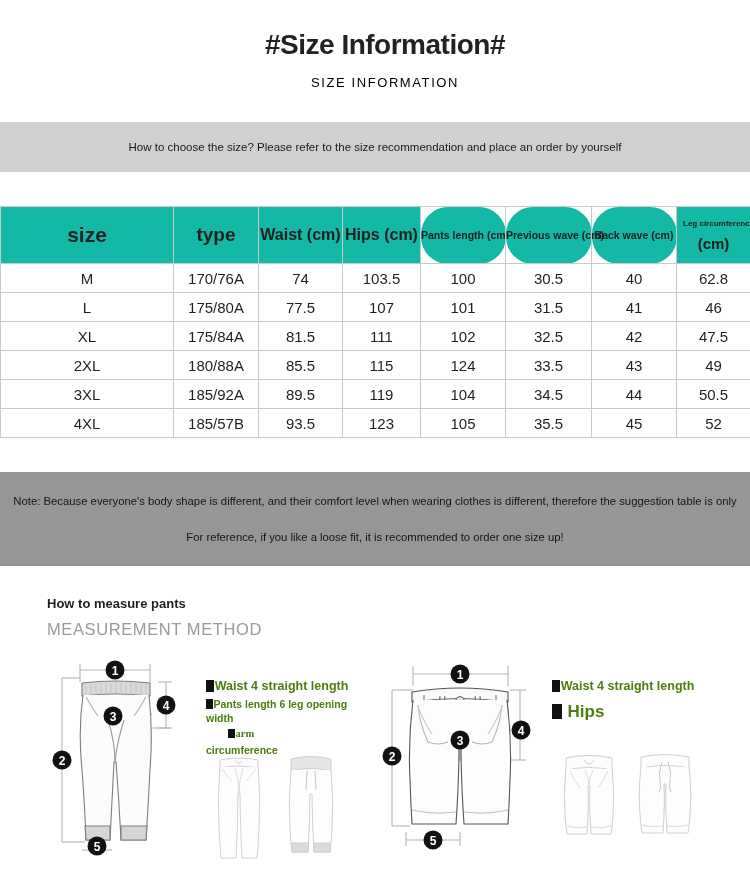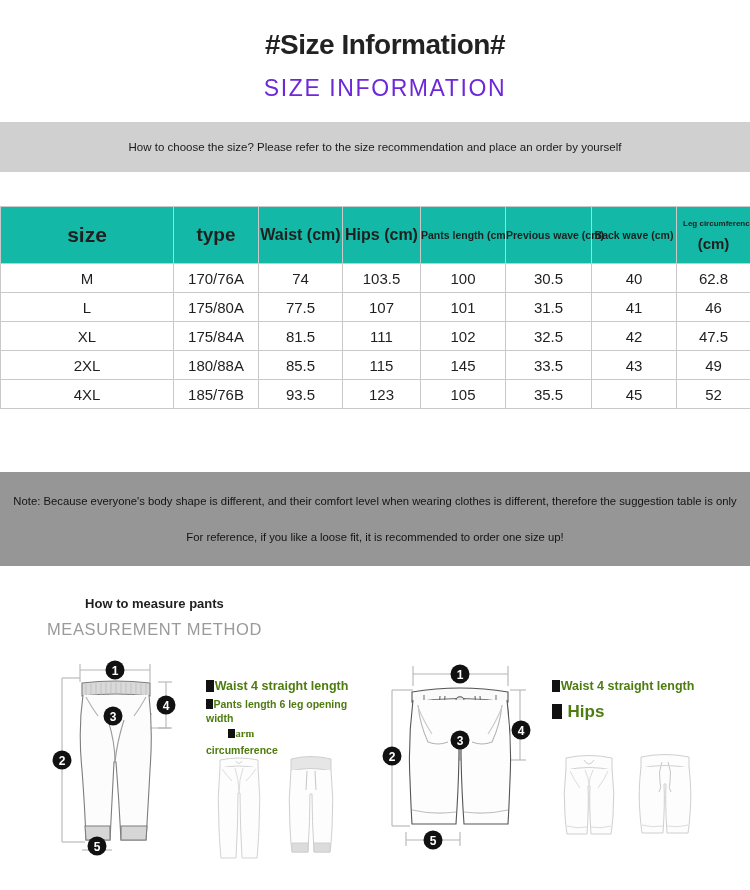--- a/index.html
+++ b/index.html
@@ -24,24 +24,24 @@
   }
   .main-title {
     font-size: 28px;
     font-weight: bold;
     letter-spacing: -0.5px;
     color: #222222;
     line-height: 1.1;
     margin: 0;
   }
   .sub-title {
-    font-size: 23px;
+    font-size: 13px;
     font-weight: normal;
     letter-spacing: 1.6px;
-    color: #6d28d9;
+    color: #000000;
     margin: 14px 0 8px 0;
   }
 
   
   .notice-band {
     position: absolute;
     left: 0;
     top: 122px;
     width: 750px;
     height: 50px;
@@ -94,21 +94,21 @@
   col.c-waist { width: 84px; }
   col.c-hips  { width: 78px; }
   col.c-plen  { width: 85px; }
   col.c-prev  { width: 86px; }
   col.c-back  { width: 85px; }
   col.c-leg   { width: 74px; }
 
   .th-size { font-size: 21px; }
   .th-type { font-size: 19px; }
   .th-lg   { font-size: 16px; }
-  .th-sm   { font-size: 10.5px; white-space: nowrap; }
+  .th-sm   { font-size: 10.5px; white-space: nowrap; border-radius: 27px; }
   .th-leg {
     position: relative;
     overflow: visible;
   }
   .th-leg .leg-top {
     display: block;
     font-size: 8px;
     font-weight: bold;
     white-space: nowrap;
     line-height: 1;
@@ -149,21 +149,20 @@
     position: absolute;
     left: 47px;
     top: 596px;
   }
   .measure-title {
     font-size: 13px;
     font-weight: bold;
     color: #1f1f1f;
     margin: 0;
     line-height: 1.2;
-    text-align: center;
   }
   .measure-sub {
     font-size: 16.5px;
     color: #9a9a9a;
     letter-spacing: 0.6px;
     margin: 8px 0 0 0;
     line-height: 1.2;
   }
 
   .diagram-area {
@@ -288,28 +287,38 @@
         <td>102</td>
         <td>32.5</td>
         <td>42</td>
         <td>47.5</td>
       </tr>
       <tr>
         <td class="cell-size">2XL</td>
         <td>180/88A</td>
         <td>85.5</td>
         <td>115</td>
-        <td>145</td>
+        <td>124</td>
         <td>33.5</td>
         <td>43</td>
         <td>49</td>
       </tr>
       <tr>
+        <td class="cell-size">3XL</td>
+        <td>185/92A</td>
+        <td>89.5</td>
+        <td>119</td>
+        <td>104</td>
+        <td>34.5</td>
+        <td>44</td>
+        <td>50.5</td>
+      </tr>
+      <tr>
         <td class="cell-size">4XL</td>
-        <td>185/76B</td>
+        <td>185/57B</td>
         <td>93.5</td>
         <td>123</td>
         <td>105</td>
         <td>35.5</td>
         <td>45</td>
         <td>52</td>
       </tr>
     </tbody>
   </table>
 </div>

